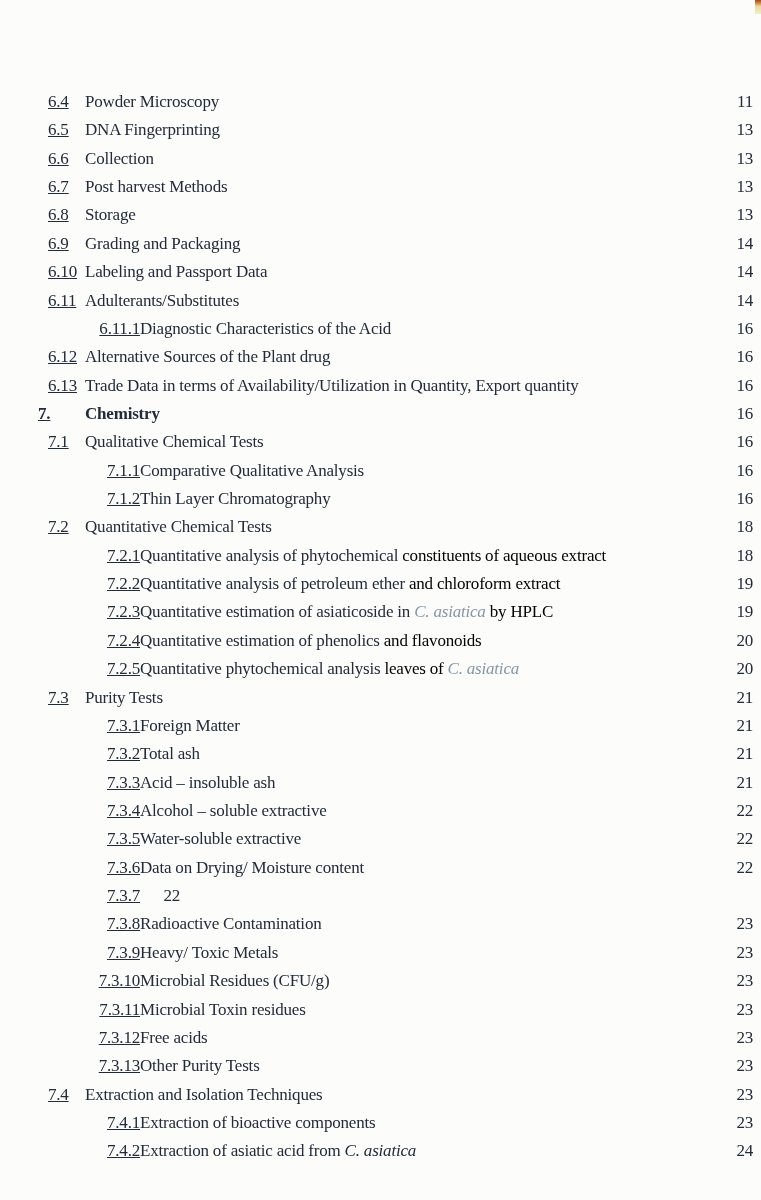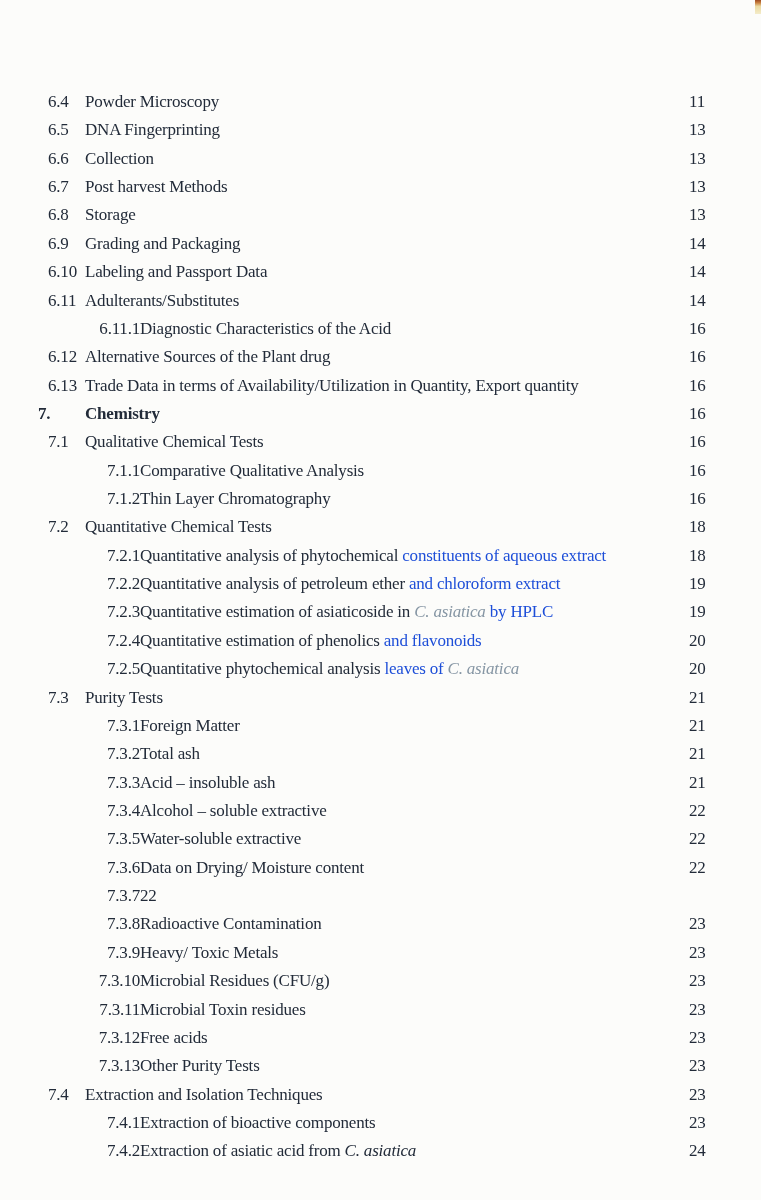--- a/index.html
+++ b/index.html
@@ -38,37 +38,38 @@
     align-items: baseline;
     height: 28.37px;
     line-height: 28.37px;
     font-size: 17px;
     letter-spacing: -0.2px;
     white-space: nowrap;
   }
   .num {
     flex: none;
     display: inline-block;
+    text-decoration: underline;
   }
   .lvl0 .num { margin-left: 38px; width: 47px; font-weight: 700; }
   .lvl1 .num { margin-left: 48px; width: 37px; }
   .lvl2 .num { margin-left: 85px; width: 55px; text-align: right; }
   .label {
     flex: 1 1 auto;
     overflow: hidden;
   }
   .lvl0 .label { font-weight: 700; }
   .pg {
     flex: none;
     width: 40px;
-    text-align: left;
-    padding-right: 32px;
+    text-align: right;
+    padding-right: 8px;
   }
   .seg.normal { color: #222b39; }
-  .seg.faded { color: #1d4ed8; }
+  .seg.faded { color: #000000; }
   .seg.italic { font-style: italic; color: #222b39; }
   .seg.italic-faded { font-style: italic; color: #8696a4; }
 </style>
 </head>
 <body>
 
 <div class="page">
   <div class="sticky-tab"></div>
   <div class="toc-list">
       <div class="row lvl1">

